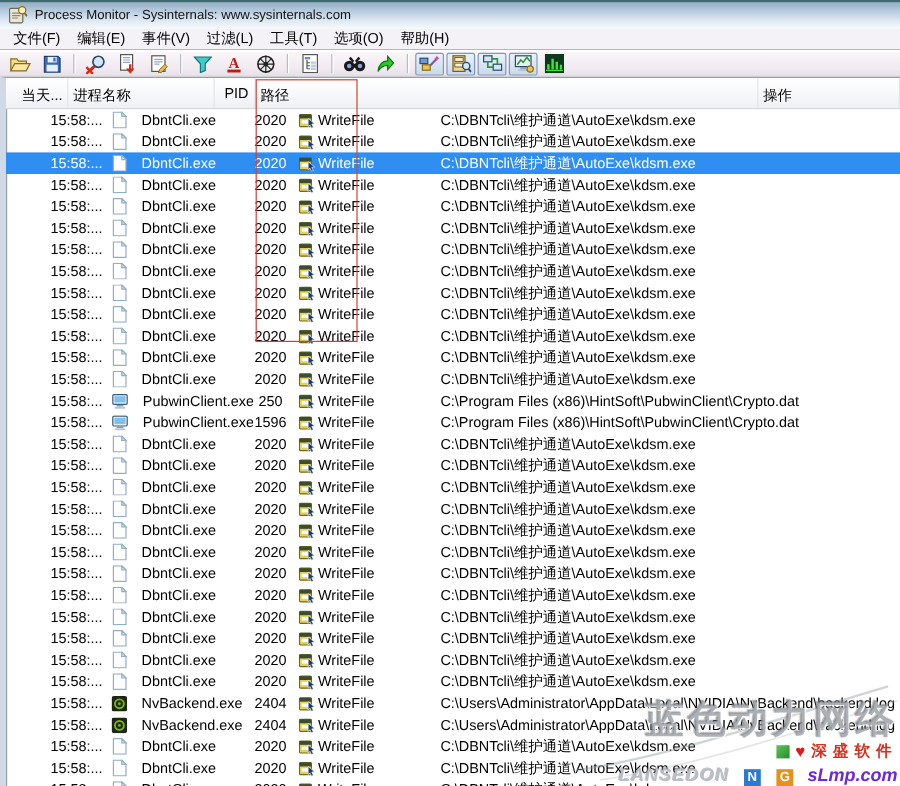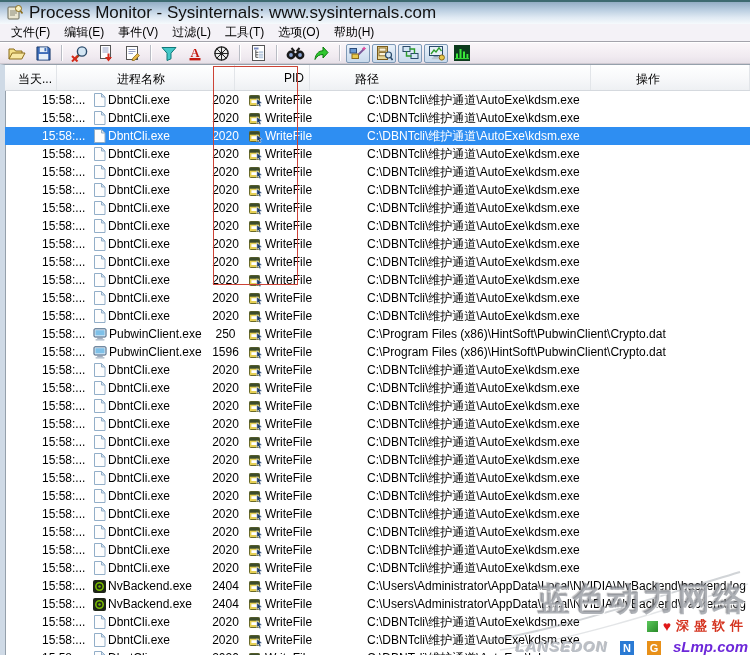--- a/index.html
+++ b/index.html
@@ -9,21 +9,21 @@
     background:#fff;font-size:12px;color:#000;
     -webkit-font-smoothing:antialiased;
   }
   
   .titlebar{
     height:24px;box-sizing:border-box;
     border-top:2px solid #3d6a70;
     background:linear-gradient(180deg,#93adc4 0%,#b9cde0 35%,#dfe9f3 70%,#f6fafd 100%);
     display:flex;align-items:center;padding-left:7px;gap:6px;
   }
-  .titlebar .title{font-size:17px;color:#111;white-space:nowrap;}
+  .titlebar .title{font-size:11px;color:#111;white-space:nowrap;}
   .menubar{
     height:17px;background:#f4f2f7;display:flex;align-items:center;padding-left:4px;
   }
   .menu-item{padding:1px 7px;color:#000;cursor:default;white-space:nowrap;}
   .menu-divider{height:2px;background:linear-gradient(180deg,#a3a3ab 0,#a3a3ab 1px,#ffffff 1px);}
   .toolbar{
     height:21px;background:linear-gradient(180deg,#faf6f9 0%,#f0eaf0 70%,#e7e1e8 100%);
     display:flex;align-items:center;padding-left:5px;gap:2px;
     border-bottom:1px solid #cfc9d1;box-sizing:border-box;
   }
@@ -37,33 +37,33 @@
   }
   .tb-sep{width:1px;height:16px;background:#b9bcc4;margin:0 4px;box-shadow:1px 0 0 #fff;}
   
   .list{
     position:absolute;left:0;top:64px;width:750px;height:591px;box-sizing:border-box;
     background:#fff;border-left:5px solid #cfdae6;border-top:1px solid #95a0ab;
     box-shadow:inset 1px 0 0 #95a0ab;overflow:hidden;
   }
   .lheader{display:flex;height:26px;box-sizing:border-box;
     background:linear-gradient(180deg,#ffffff 0%,#f7f8fa 55%,#eef0f3 100%);
-    border-bottom:1px solid #d5d9de;gap:41px;}
+    border-bottom:1px solid #d5d9de;}
   .h{box-sizing:border-box;border-right:1px solid #e2e5e9;padding:6px 4px 0 4px;
      white-space:nowrap;overflow:hidden;color:#000;}
   .h-time{width:52px;padding-left:13px;}
-  .h-proc{width:122px;margin-left:15px;}
+  .h-proc{width:122px;}
   .h-pid{width:34px;text-align:right;padding-right:5px;}
   .h-op{width:118px;}
   .h-path{flex:1;}
   .rows{position:relative;}
   .row{display:flex;height:18px;line-height:18px;white-space:nowrap;}
   .row .c{box-sizing:border-box;overflow:hidden;}
   .c-time{width:52px;padding-left:5px;flex:none;margin-left:32px;}
-  .c-proc{width:122px;flex:none;display:flex;align-items:center;gap:2px;padding-left:4px;}
+  .c-proc{width:122px;flex:none;display:flex;align-items:center;gap:12px;padding-left:4px;}
   .c-pid{width:34px;flex:none;text-align:center;padding-right:5px;}
   .c-op{width:118px;flex:none;display:flex;align-items:center;gap:2px;padding-left:4px;}
   .c-path{flex:1;padding-left:4px;}
   .row.sel{background:#2e8ef2;color:#fff;}
   .picon,.opicon{display:inline-flex;flex:none;align-items:center;}
   
   .anno-box{
     position:absolute;left:213px;top:66px;width:83px;height:217px;
     border:1px solid #cc4336;pointer-events:none;z-index:20;
   }

